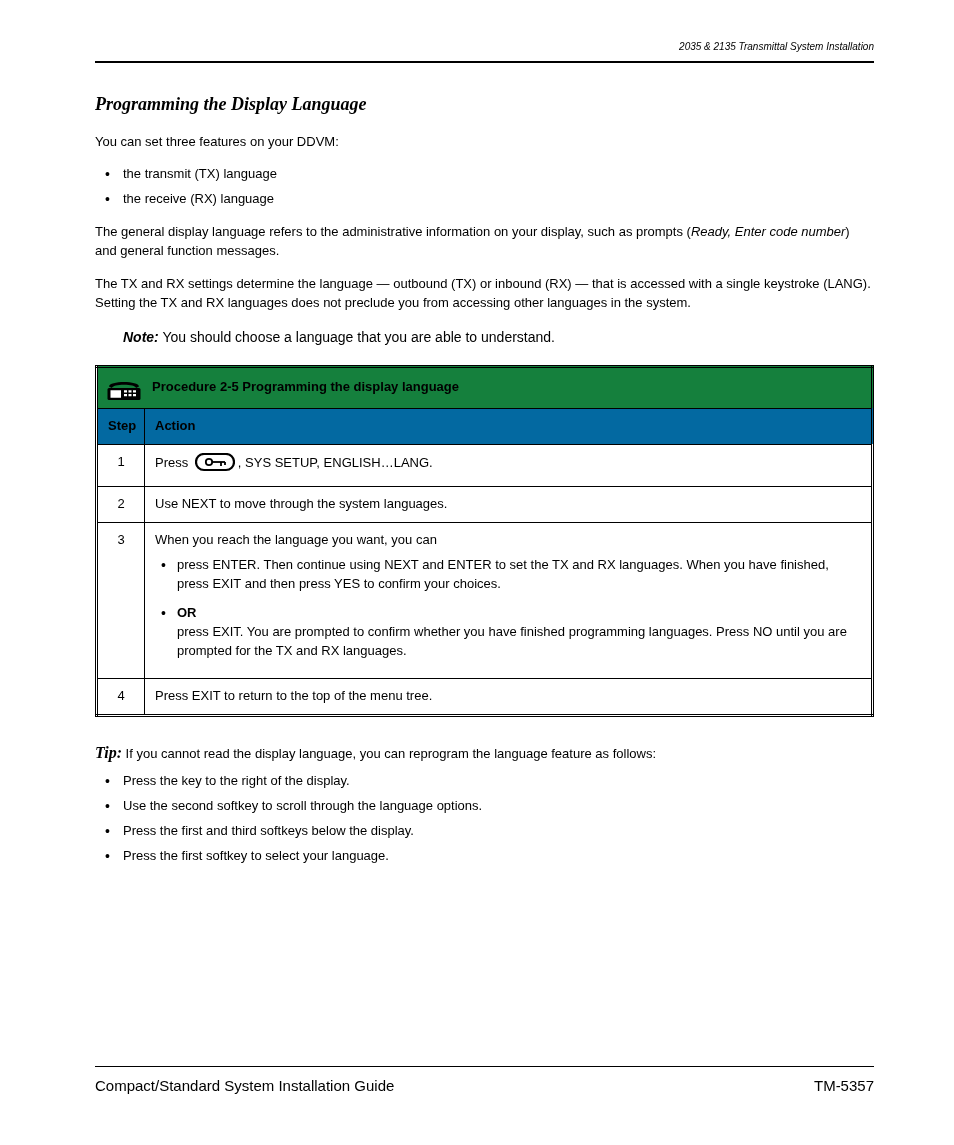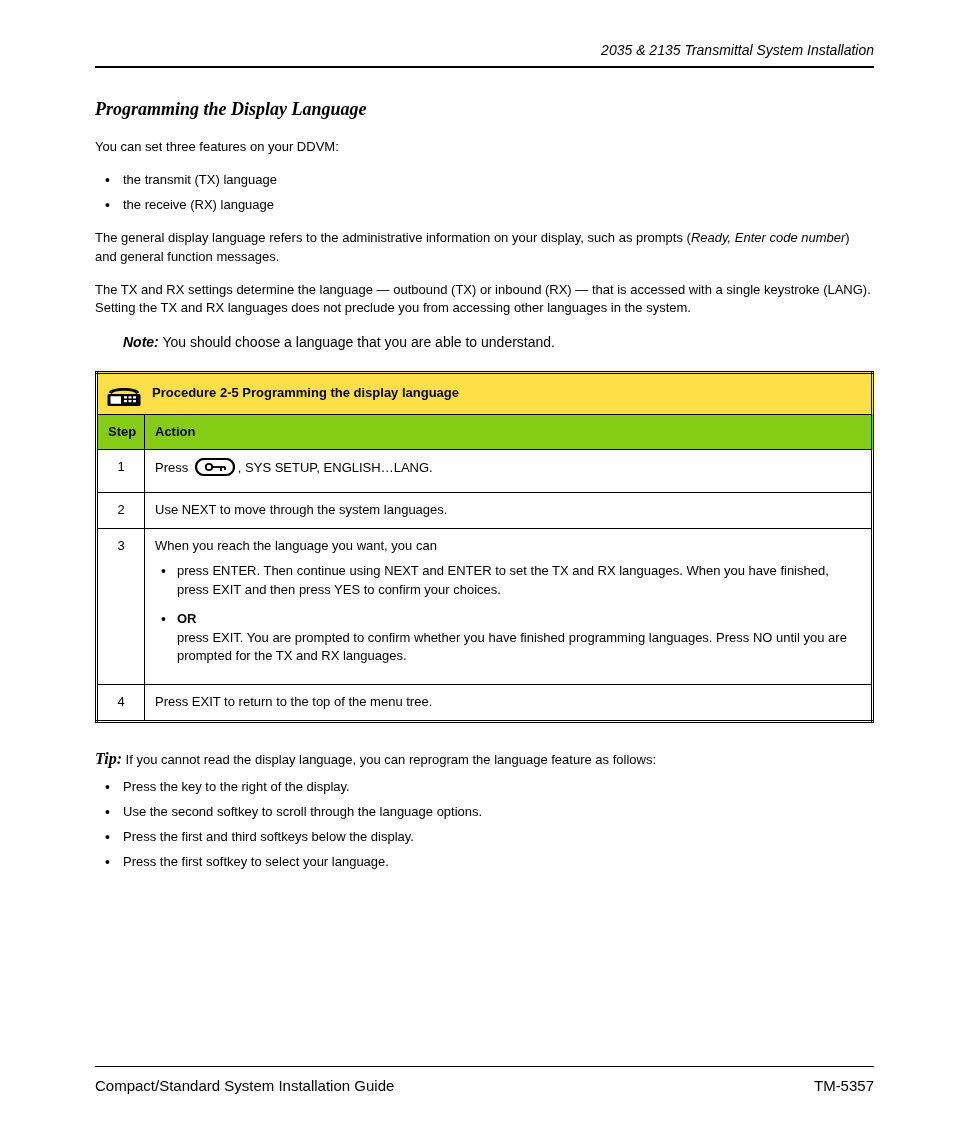--- a/index.html
+++ b/index.html
@@ -10,21 +10,21 @@
     font-family: Arial, Helvetica, sans-serif;
     color: #000;
     position: relative;
     padding: 40px 80px 30px 95px;
     font-size: 13px;
     line-height: 1.45;
   }
   .header-running {
     text-align: right;
     font-style: italic;
-    font-size: 14px;
+    font-size: 10px;
     margin-bottom: 6px;
   }
   hr.heavy {
     border: none;
     border-top: 2px solid #000;
   }
   hr.light {
     border: none;
     border-top: 1.5px solid #000;
   }
@@ -67,21 +67,21 @@
   
   table.proc {
     width: 100%;
     border-collapse: collapse;
     border: 3px double #000;
     margin: 6px 0 24px 0;
     table-layout: fixed;
   }
   table.proc col.stepcol { width: 48px; }
   table.proc th.title-cell {
-    background: #fde047;
+    background: #15803d;
     padding: 6px 8px;
     text-align: left;
     vertical-align: middle;
     border: 1px solid #000;
   }
   table.proc th.title-cell .title-row {
     display: flex;
     align-items: center;
     gap: 10px;
   }
@@ -90,21 +90,21 @@
     height: 28px;
     flex: 0 0 auto;
   }
   table.proc td {
     border: 1px solid #000;
     padding: 8px 10px;
     vertical-align: top;
     font-size: 13px;
   }
   table.proc tr.subhead td {
-    background: #84cc16;
+    background: #0369a1;
     font-weight: bold;
     margin-top: 21px;
   }
   table.proc tr.subhead td.step-label {
     text-align: center;
   }
   table.proc td.step-num {
     text-align: center;
     font-weight: normal;
   }

